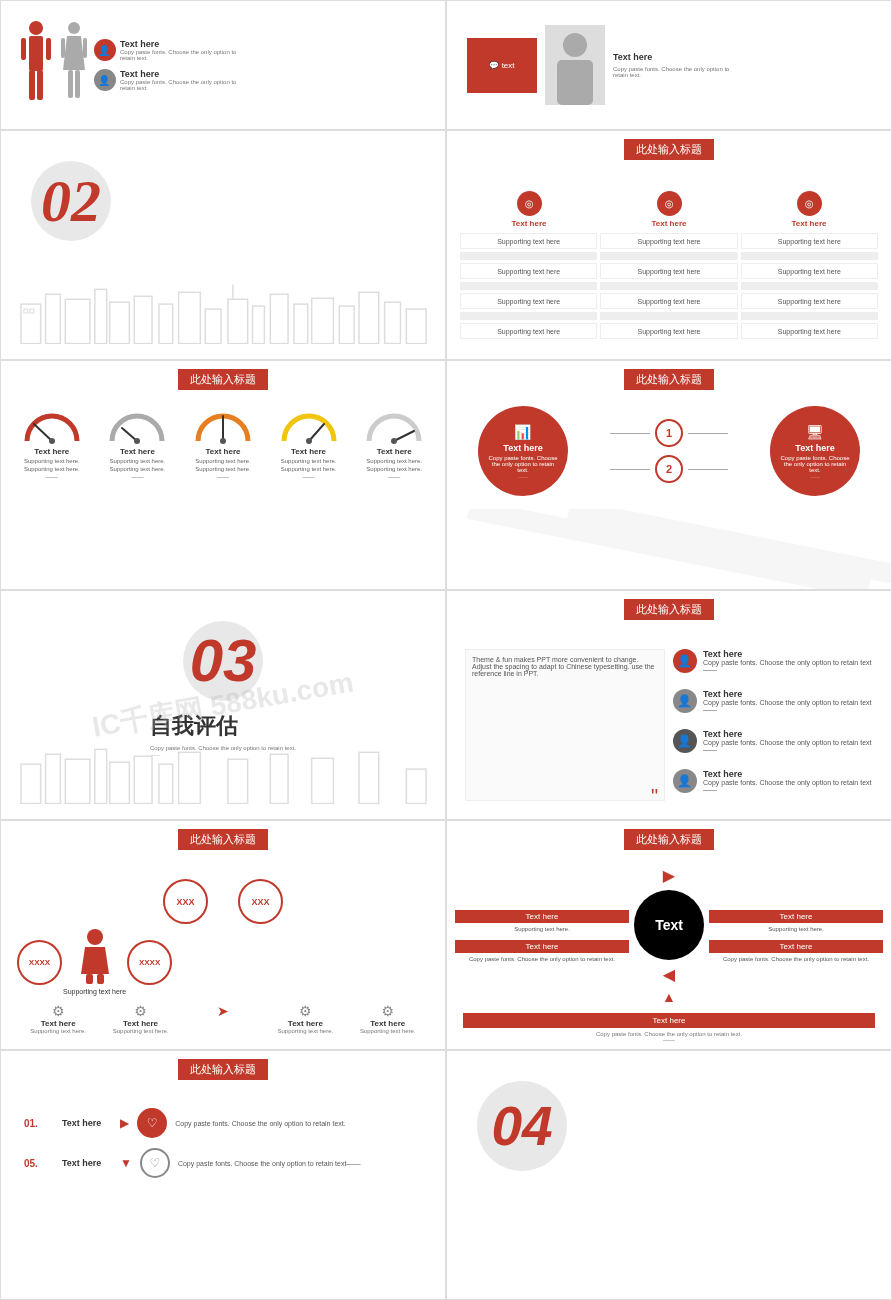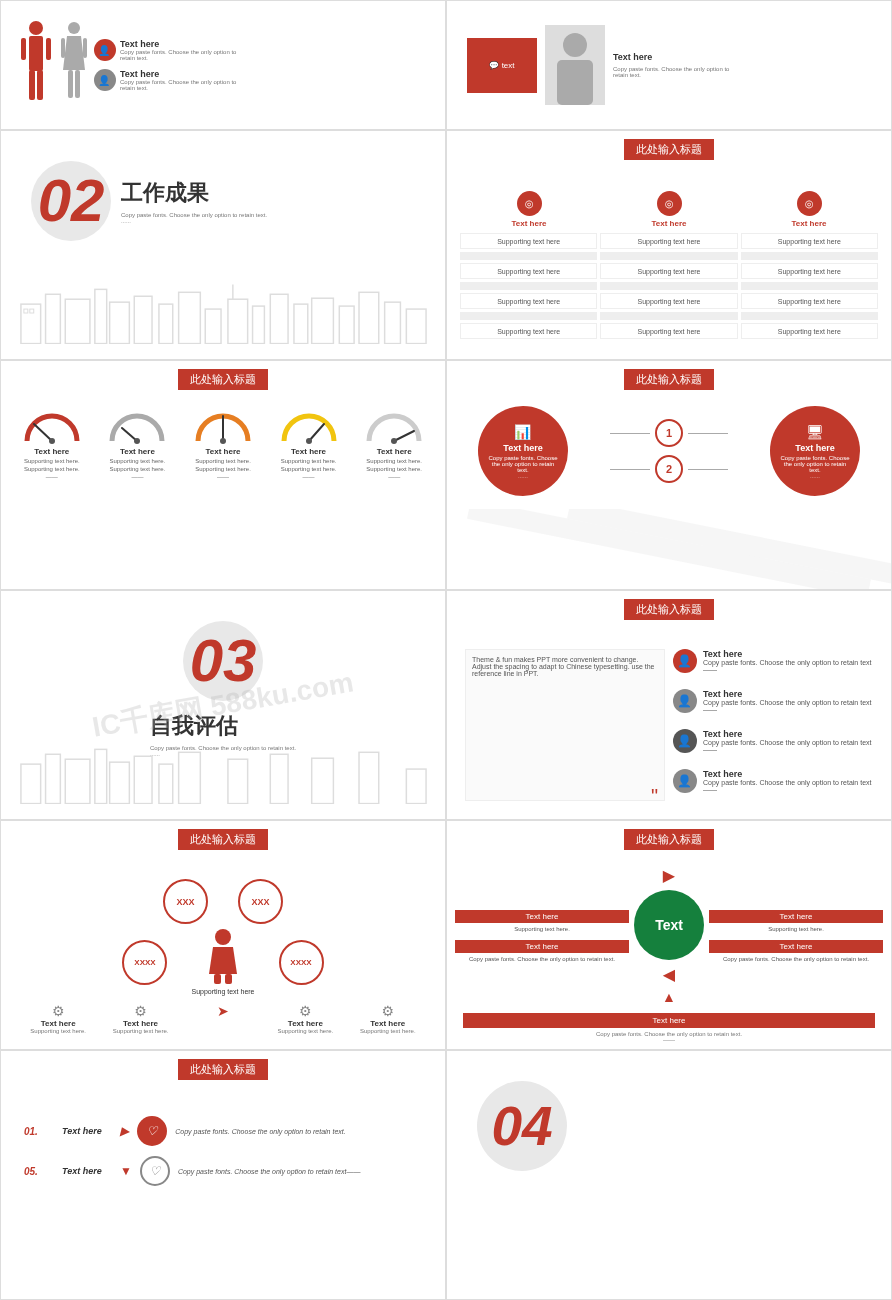--- a/index.html
+++ b/index.html
@@ -291,21 +291,21 @@
     .card-text {
       font-size: 6px;
       color: #555;
       text-align: center;
     }
 
     .gray-circle-center {
       width: 70px;
       height: 70px;
       border-radius: 50%;
-      background: #15803d;
+      background: #000000;
       display: flex;
       align-items: center;
       justify-content: center;
       color: white;
       font-size: 14px;
       font-weight: bold;
     }
 
     
     .arrow-left, .arrow-right {
@@ -512,30 +512,25 @@
       <rect x="12" y="35" width="36" height="45" rx="5" fill="#aaa"></rect>
     </svg>
     <div style="display:flex; flex-direction:column; gap:4px;">
       <div class="text-here">Text here</div>
       <div class="copy-text" style="max-width:130px;">Copy paste fonts. Choose the only option to retain text.</div>
     </div>
   </div>
 </div>
 
 <div class="slide slide-2-1">
-  <div style="padding:15px; position:relative; height:100%;">
+  <div style="padding:15px; position:relative; height:100%;font-family:Liberation Serif, serif;">
     <div style="display:flex; align-items:center; gap:10px;">
 
       <div style="width:80px; height:80px; background:#e8e8e8; border-radius:50%; display:flex; align-items:center; justify-content:center; flex-shrink:0;">
         <span class="big-number">02</span>
-      </div>
-      <div>
-        <div class="section-heading">工作成果</div>
-        <div class="copy-text" style="max-width:180px; margin-top:4px;">Copy paste fonts. Choose the only option to retain text.</div>
-        <div class="copy-text">......</div>
       </div>
     </div>
 
     <div class="city-skyline">
       <svg viewBox="0 0 420 60" width="100%" height="60">
         <rect x="5" y="20" width="20" height="40" fill="none" stroke="#ddd" stroke-width="1.5"></rect>
         <rect x="8" y="25" width="4" height="4" fill="none" stroke="#ddd" stroke-width="1"></rect>
         <rect x="14" y="25" width="4" height="4" fill="none" stroke="#ddd" stroke-width="1"></rect>
         <rect x="30" y="10" width="15" height="50" fill="none" stroke="#ddd" stroke-width="1.5"></rect>
         <rect x="50" y="15" width="25" height="45" fill="none" stroke="#ddd" stroke-width="1.5"></rect>
@@ -799,21 +794,21 @@
 
     <div style="display:flex; justify-content:center; gap:30px; margin-bottom:5px;">
       <div style="display:flex; flex-direction:column; align-items:center;">
         <div style="width:45px; height:45px; border-radius:50%; border:2px solid #c0392b; display:flex; align-items:center; justify-content:center; font-size:9px; color:#c0392b; font-weight:bold;">XXX</div>
       </div>
       <div style="display:flex; flex-direction:column; align-items:center;">
         <div style="width:45px; height:45px; border-radius:50%; border:2px solid #c0392b; display:flex; align-items:center; justify-content:center; font-size:9px; color:#c0392b; font-weight:bold;">XXX</div>
       </div>
     </div>
 
-    <div style="display:flex; align-items:center; justify-content:center; gap:24px;">
+    <div style="display:flex; align-items:center; justify-content:flex-start; gap:1px;">
       <div style="display:flex; flex-direction:column; align-items:center; gap:3px;">
         <div style="width:45px; height:45px; border-radius:50%; border:2px solid #c0392b; display:flex; align-items:center; justify-content:center; font-size:8px; color:#c0392b; font-weight:bold;">XXXX</div>
       </div>
       <div style="text-align:center;">
         
         <svg width="40" height="55" viewBox="0 0 40 55">
           <ellipse cx="20" cy="8" rx="8" ry="8" fill="#c0392b"></ellipse>
           <polygon points="10,18 30,18 34,45 6,45" fill="#c0392b"></polygon>
           <rect x="11" y="45" width="7" height="10" rx="2" fill="#c0392b"></rect>
           <rect x="22" y="45" width="7" height="10" rx="2" fill="#c0392b"></rect>
@@ -889,21 +884,21 @@
 
   <div style="margin-top:8px; padding:0 8px;">
     <div style="background:#c0392b; color:white; font-size:8px; padding:3px 8px; text-align:center; width:100%;">Text here</div>
     <div style="font-size:6px; color:#777; text-align:center; margin-top:3px;">Copy paste fonts. Choose the only option to retain text.</div>
     <div style="font-size:6px; color:#777; text-align:center;">——</div>
   </div>
 </div>
 
 <div class="slide slide-6-1">
   <div class="section-title">此处输入标题</div>
-  <div class="flow-items" style="margin-top:35px; padding:0 15px;font-style:italic;">
+  <div class="flow-items" style="margin-top:27px; padding:0 15px;">
     <div class="flow-item">
       <div class="flow-num">01.</div>
       <div style="font-size:9px; font-weight:bold; color:#333; min-width:50px;">Text here</div>
 
       <div style="color:#c0392b; font-size:12px;">▶</div>
       <div class="flow-icon-circle">♡</div>
       <div class="flow-text">Copy paste fonts. Choose the only option to retain text.</div>
     </div>
     <div class="flow-item">
       <div class="flow-num">05.</div>

